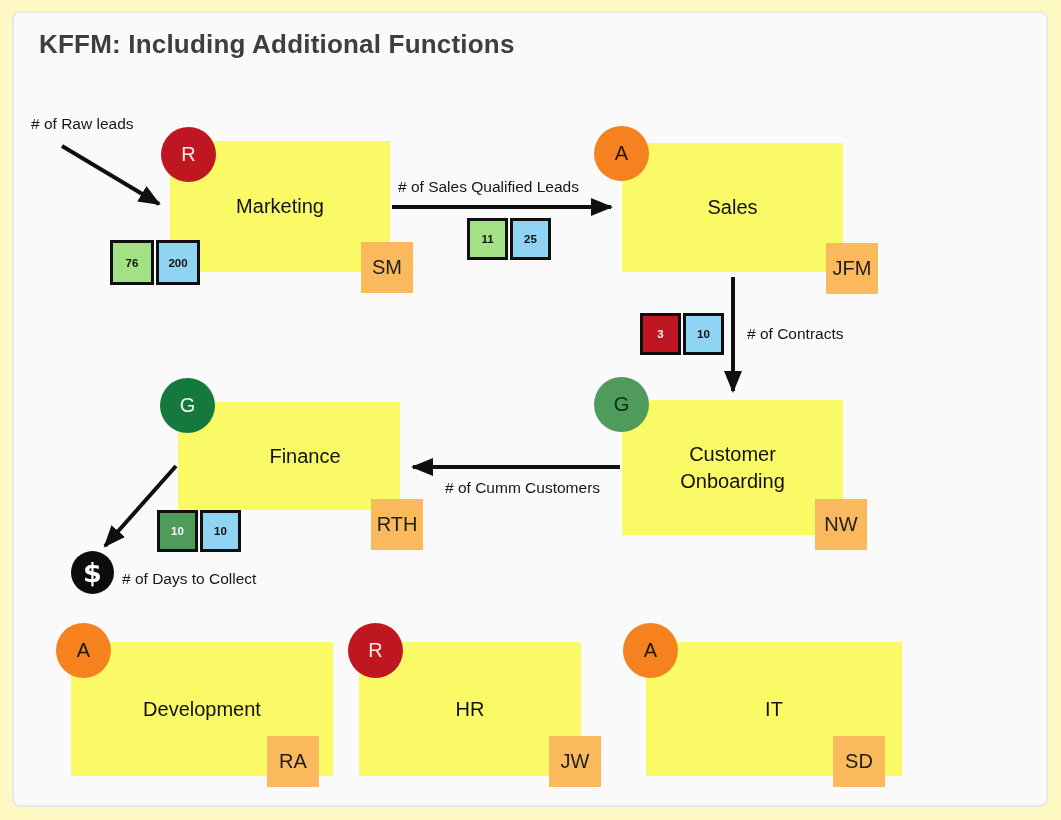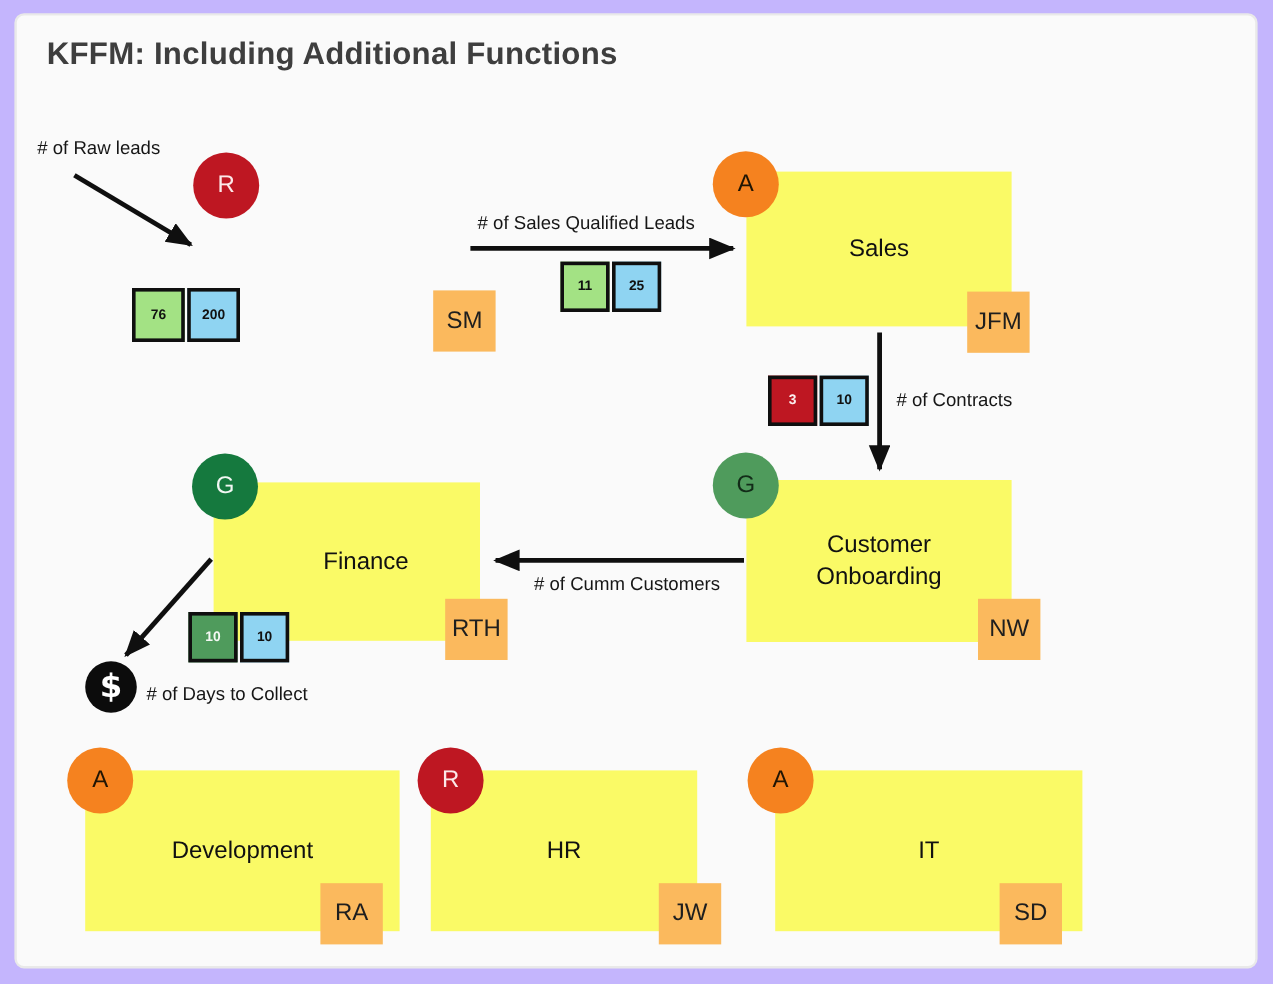--- a/index.html
+++ b/index.html
@@ -1,20 +1,20 @@
 <!DOCTYPE html>
 <html style="--yellow: #FAFA66; --red: #BE1722; --orange: #F5821F; --tag_orange: #FBB95D; --green_dark: #15793E; --green_mid: #4F9B5C; --green_light: #A3E284; --blue_light: #8FD4F2;"><head>
 <meta charset="utf-8">
 <style>
   * { margin:0; padding:0; box-sizing:border-box; }
   html,body { background:#FCFCFC; }
   .canvas {
     position:relative; width:1061px; height:820px;
     font-family:"Liberation Sans", sans-serif;
-    background:#c4b5fd; overflow:hidden;
+    background:#fef9c3; overflow:hidden;
   }
   .card {
     position:absolute; left:12px; top:11px; width:1036px; height:796px;
     background:#FAFAFA; border:2px solid #E9E9E9; border-radius:8px;
   }
   .title {
     position:absolute; left:39px; top:29px;
     font-size:26px; font-weight:bold; color:#3E3E3E; letter-spacing:0.2px;
   }
   .note {
@@ -75,27 +75,30 @@
         <path d="M0,0 L22,9 L0,18 Z" fill="#0F0F0F"></path>
       </marker>
     </defs>
     <line x1="62" y1="146" x2="159" y2="204" stroke="#0F0F0F" stroke-width="4" marker-end="url(#ah)"></line>
     <line x1="392" y1="207" x2="611" y2="207" stroke="#0F0F0F" stroke-width="4" marker-end="url(#ah)"></line>
     <line x1="733" y1="277" x2="733" y2="391" stroke="#0F0F0F" stroke-width="4" marker-end="url(#ah)"></line>
     <line x1="620" y1="467" x2="413" y2="467" stroke="#0F0F0F" stroke-width="4" marker-end="url(#ah)"></line>
     <line x1="176" y1="466" x2="105" y2="546" stroke="#0F0F0F" stroke-width="4" marker-end="url(#ah)"></line>
   </svg>
 
+  <div class="note" style="left:170px; top:141px; width:220px; height:131px;">
+    <span class="lbl">Marketing</span>
+  </div>
   <div class="note" style="left:622px; top:143px; width:221px; height:129px;">
     <span class="lbl">Sales</span>
   </div>
   <div class="note" style="left:622px; top:400px; width:221px; height:135px;">
     <span class="lbl" style="max-width:150px;">Customer Onboarding</span>
   </div>
-  <div class="note" style="left:178px; top:402px; width:222px; height:132px;padding-left:32px;">
+  <div class="note" style="left:178px; top:402px; width:222px; height:108px;padding-left:32px;">
     <span class="lbl">Finance</span>
   </div>
   <div class="note" style="left:71px; top:642px; width:262px; height:134px;">
     <span class="lbl">Development</span>
   </div>
   <div class="note" style="left:359px; top:642px; width:222px; height:134px;">
     <span class="lbl">HR</span>
   </div>
   <div class="note" style="left:646px; top:642px; width:256px; height:134px;">
     <span class="lbl">IT</span>
@@ -119,21 +122,21 @@
   <div class="status red" style="left:348px; top:623px;">
     <span>R</span>
   </div>
   <div class="status orange" style="left:623px; top:623px;">
     <span>A</span>
   </div>
 
   <div class="tag" style="left:361px; top:242px;">
     <span>SM</span>
   </div>
-  <div class="tag" style="left:806px; top:243px;">
+  <div class="tag" style="left:826px; top:243px;">
     <span>JFM</span>
   </div>
   <div class="tag" style="left:815px; top:499px;">
     <span>NW</span>
   </div>
   <div class="tag" style="left:371px; top:499px;">
     <span>RTH</span>
   </div>
   <div class="tag" style="left:267px; top:736px;">
     <span>RA</span>

